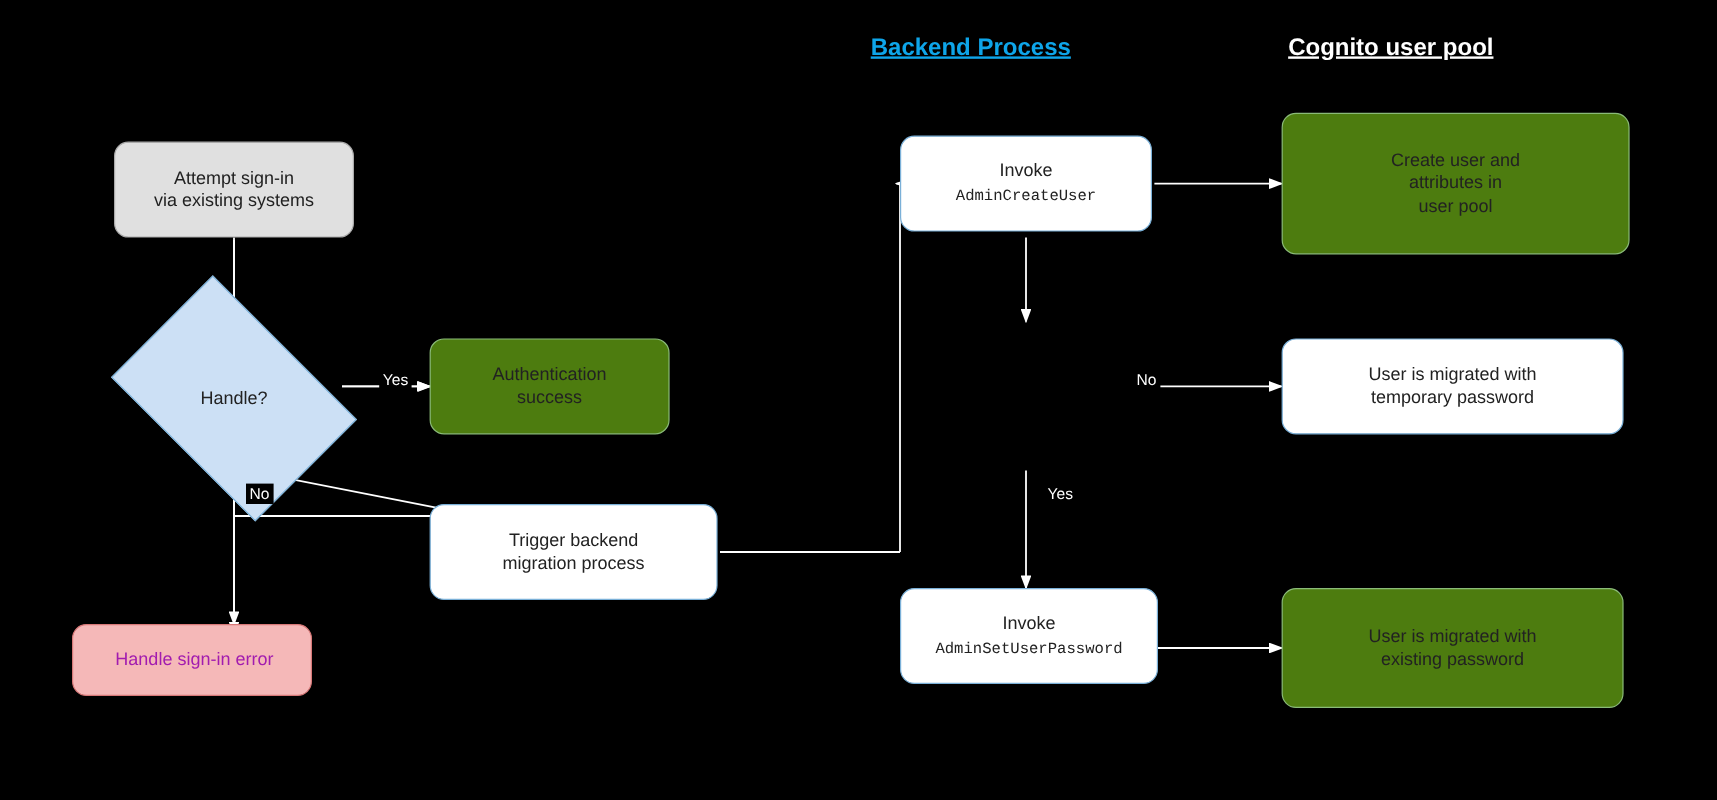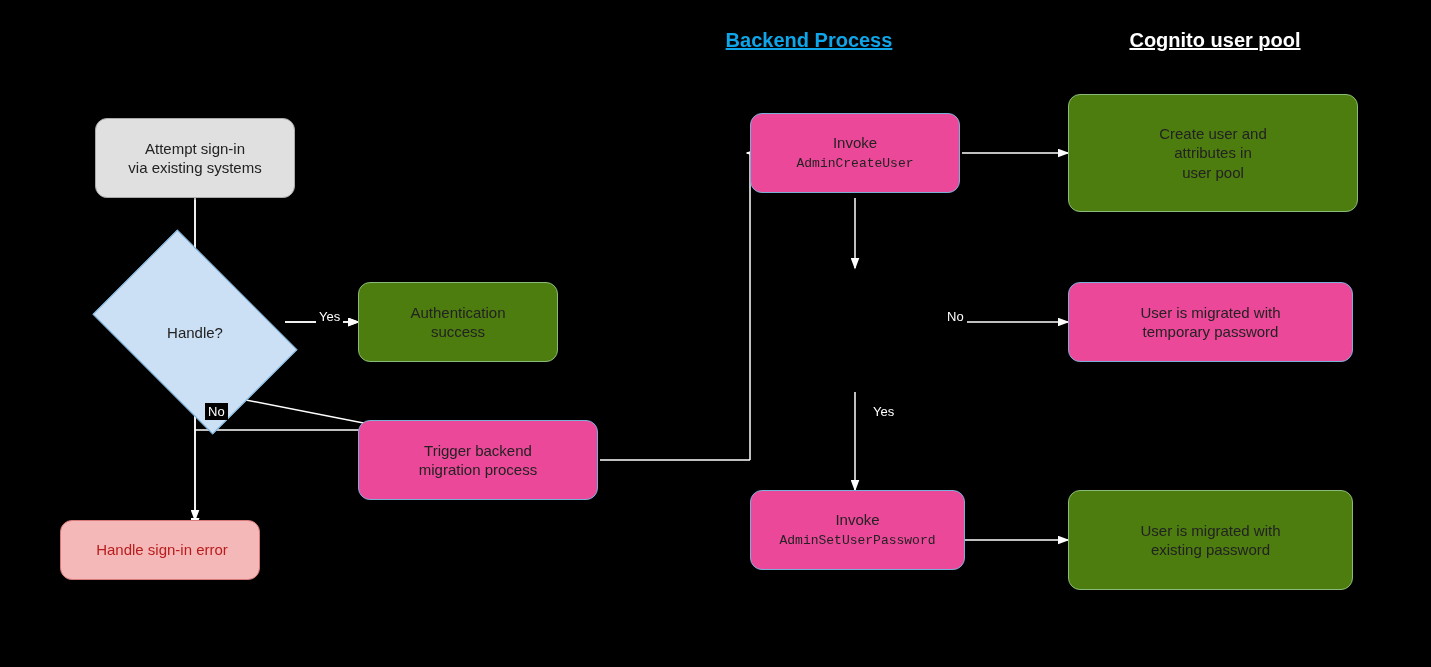--- a/index.html
+++ b/index.html
@@ -40,35 +40,35 @@
       line-height: 1.3;
     }
 
     .box-gray {
       background: #e0e0e0;
       border: 1.5px solid #aaa;
       color: #222;
     }
 
     .box-blue {
-      background: #ec4899;
+      background: #ffffff;
       border: 1.5px solid #7ab0d8;
       color: #222;
     }
 
     .box-green {
       background: #4d7c0f;
       border: 1.5px solid #8abb78;
       color: #222;
     }
 
     .box-red {
       background: #f5b8b8;
       border: 1.5px solid #d87878;
-      color: #b91c1c;
+      color: #a21caf;
       padding-left: 16px;
     }
 
     
     .diamond-container {
       position: absolute;
     }
 
     .diamond {
       width: 100%;
@@ -169,21 +169,21 @@
     <line x1="962" y1="540" x2="1068" y2="540" stroke="white" stroke-width="1.5" marker-end="url(#ah)"></line>
 
     <line x1="600" y1="460" x2="750" y2="460" stroke="white" stroke-width="1.5"></line>
     <line x1="750" y1="460" x2="750" y2="153" stroke="white" stroke-width="1.5"></line>
     <line x1="750" y1="153" x2="747" y2="153" stroke="white" stroke-width="1.5" marker-end="url(#ah)"></line>
 
   </svg>
 
   <div class="col-header" style="left: 694px; top: 29px; width: 230px; text-decoration: underline;">Backend Process</div>
 
-  <div class="col-header" style="left: 1060px; top: 29px; width: 310px; text-decoration: underline; color:#fff;">
+  <div class="col-header" style="left: 1004px; top: 29px; width: 310px; text-decoration: underline; color:#fff;">
     Cognito user pool
   </div>
 
   <div class="box box-gray" style="left: 95px; top: 118px; width: 200px; height: 80px;">
     <span>Attempt sign-in<br>via existing systems</span>
   </div>
 
   <div class="diamond-container" style="left: 110px; top: 272px; width: 170px; height: 120px;">
     <div class="diamond"></div>
     <div class="diamond-label">

